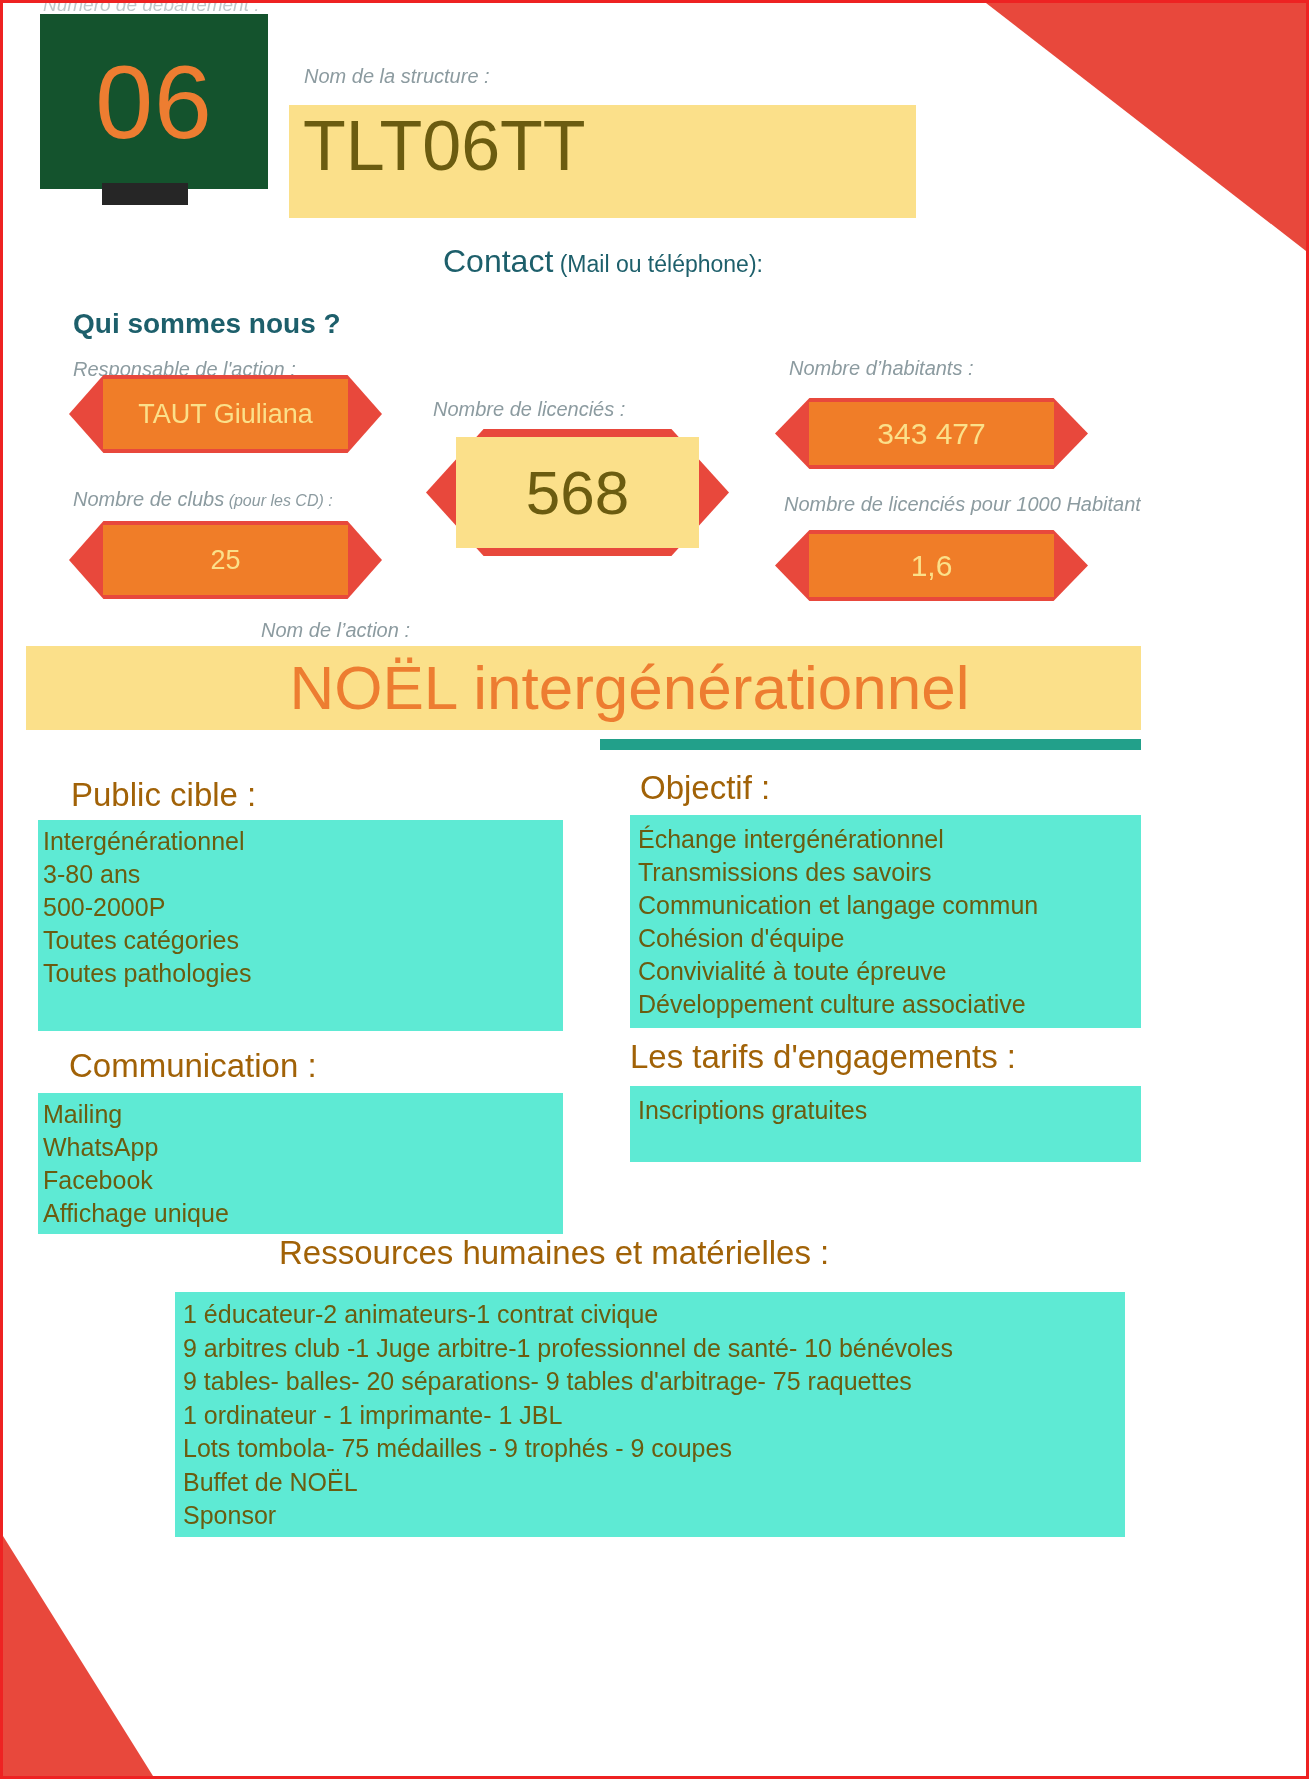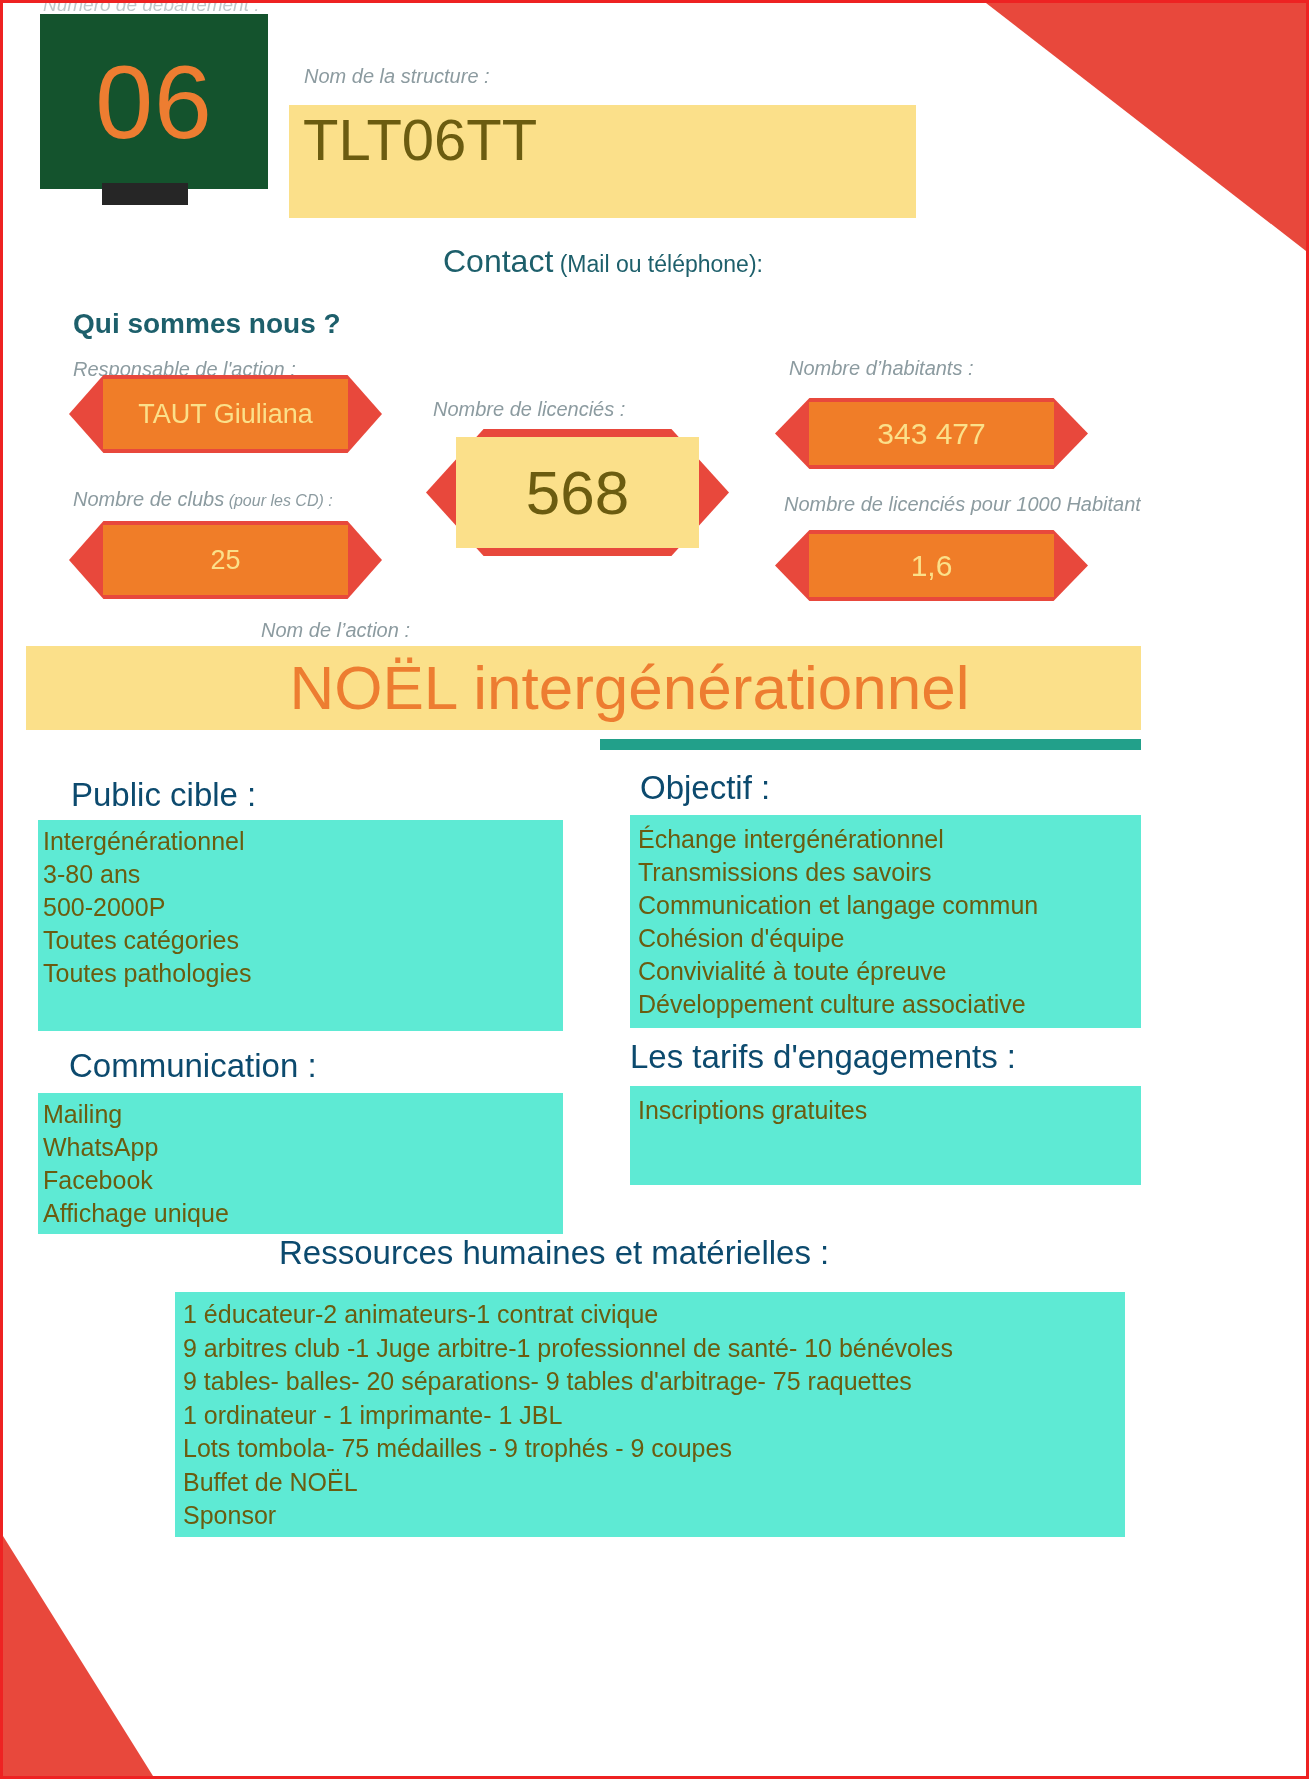--- a/index.html
+++ b/index.html
@@ -74,21 +74,21 @@
   }
 
   .nom-struct-lbl{position:absolute;left:301px;top:62px;}
   .struct-box{
     position:absolute;left:286px;top:102px;
     width:627px;height:113px;
     background:#fbe08a;
   }
   .struct-val{
     position:absolute;left:300px;top:108px;
-    font-size:58px;color:#6b5c10;line-height:1;
+    font-size:70px;color:#6b5c10;line-height:1;
   }
 
   .contact-lbl{
     position:absolute;left:440px;top:240px;
     color:#1d5f6b;font-size:32px;
   }
   .contact-lbl .paren{font-size:23px;}
   .contact-box{
     position:absolute;left:379px;top:283px;
     width:618px;height:53px;background:#fbe08a;
@@ -150,21 +150,21 @@
     color:#ed7d31;font-size:62px;line-height:1;margin-left:42px;
   }
   .teal-rule{
     position:absolute;left:597px;top:736px;
     width:553px;height:11px;background:#22a08a;
   }
 
   
   .sec-h{
     position:absolute;
-    color:#0c4a6e;
+    color:#a16207;
     font-size:33px;
     white-space:nowrap;
   }
   .blk{
     position:absolute;
     background:#5eead4;
     box-sizing:border-box;
     margin-left:12px;
   }
   .blk ul{margin:0;padding:0;list-style:none;}
@@ -176,21 +176,21 @@
   }
 
   #pub-h{left:68px;top:773px;}
   #pub-blk{left:23px;top:817px;width:525px;height:211px;padding:5px 0 0 5px;}
   #obj-h{left:637px;top:766px;}
   #obj-blk{left:615px;top:812px;width:521px;height:213px;padding:8px 0 0 8px;}
 
   #com-h{left:66px;top:1044px;}
   #com-blk{left:23px;top:1090px;width:525px;height:141px;padding:5px 0 0 5px;}
   #tar-h{left:627px;top:1035px;}
-  #tar-blk{left:615px;top:1083px;width:521px;height:99px;padding:8px 0 0 8px;}
+  #tar-blk{left:615px;top:1083px;width:521px;height:76px;padding:8px 0 0 8px;}
 
   #res-h{left:276px;top:1231px;font-size:33px;}
   #res-blk{left:160px;top:1289px;width:950px;height:245px;padding:6px 12px 0 8px;}
   #res-blk li{line-height:33.5px;}
 </style>
 </head>
 <body>
 
 <div id="page">
 

